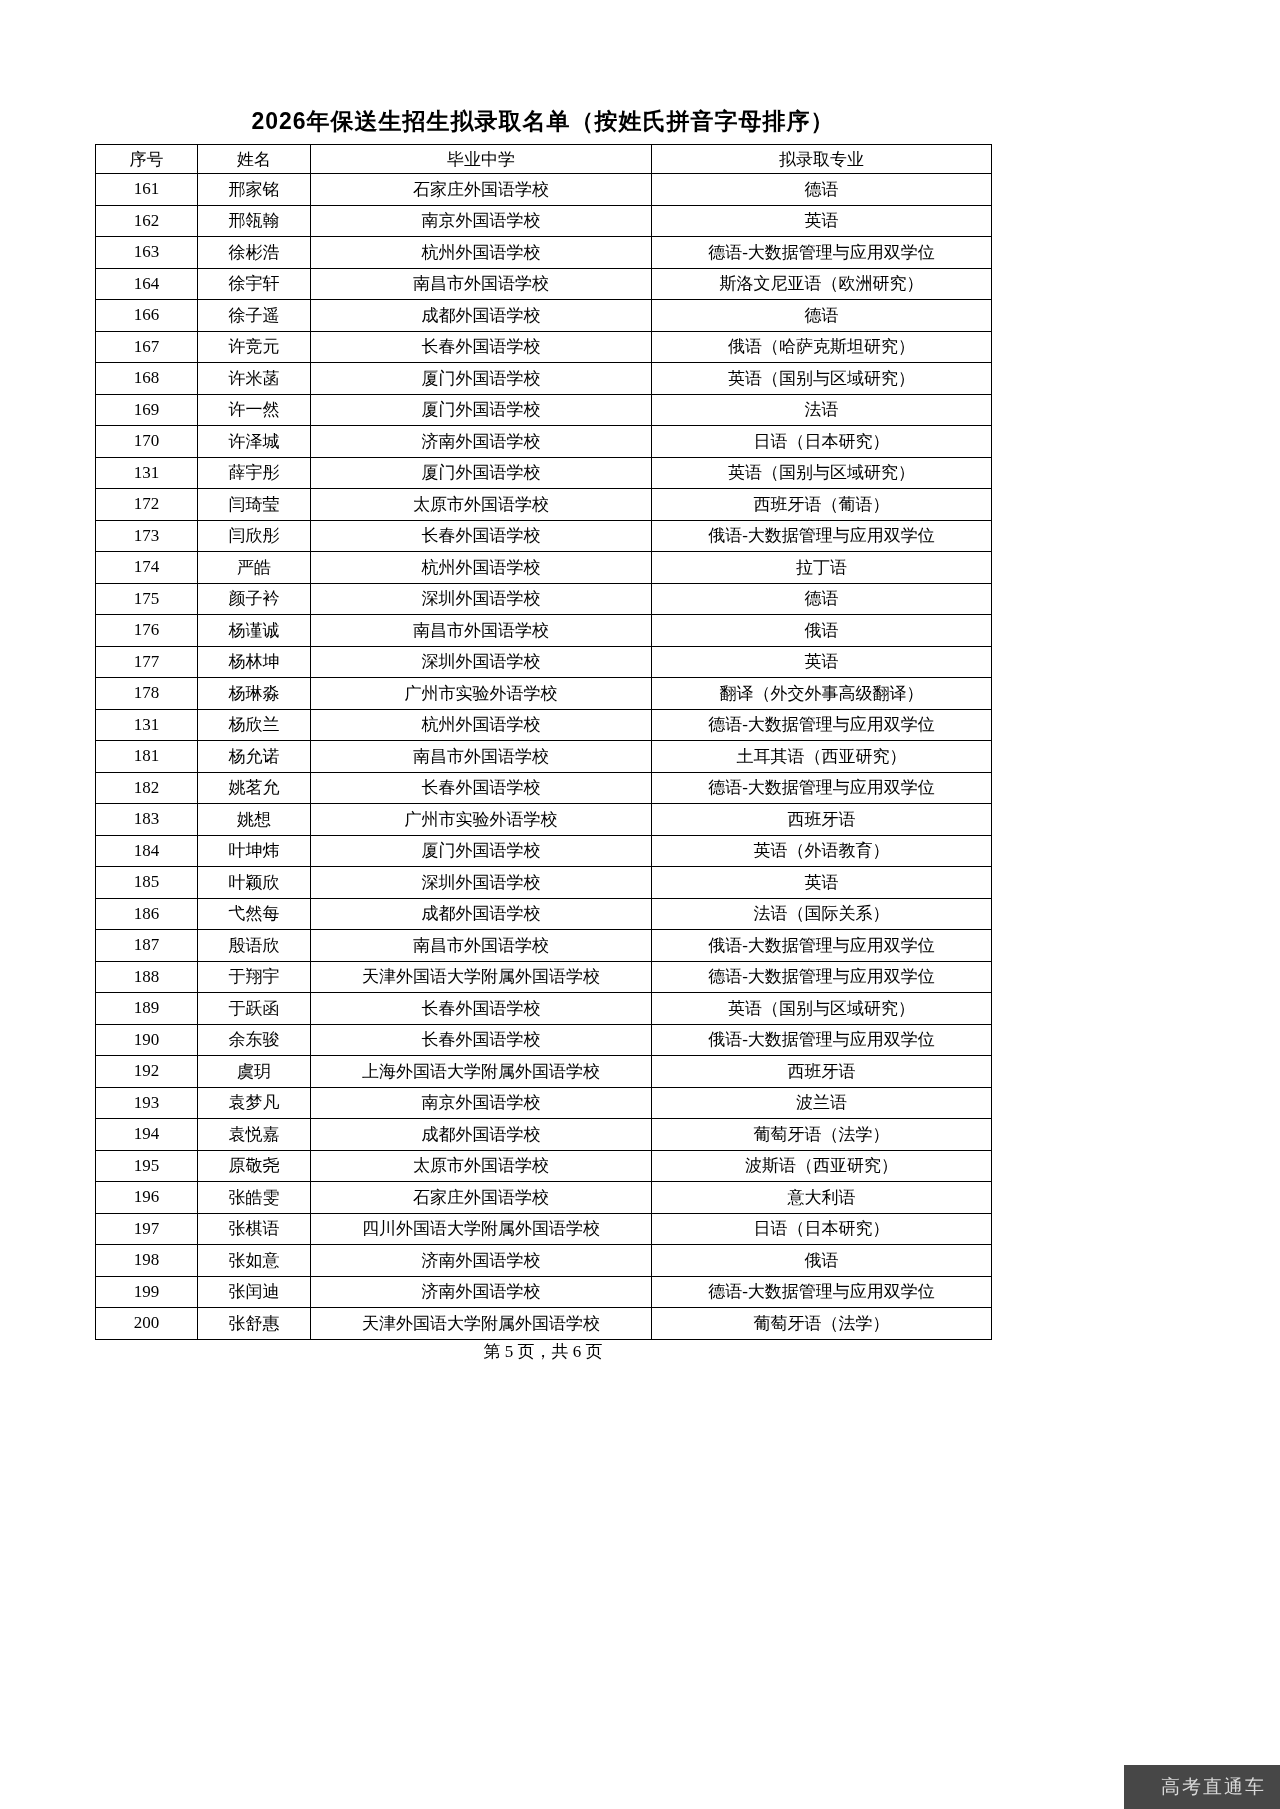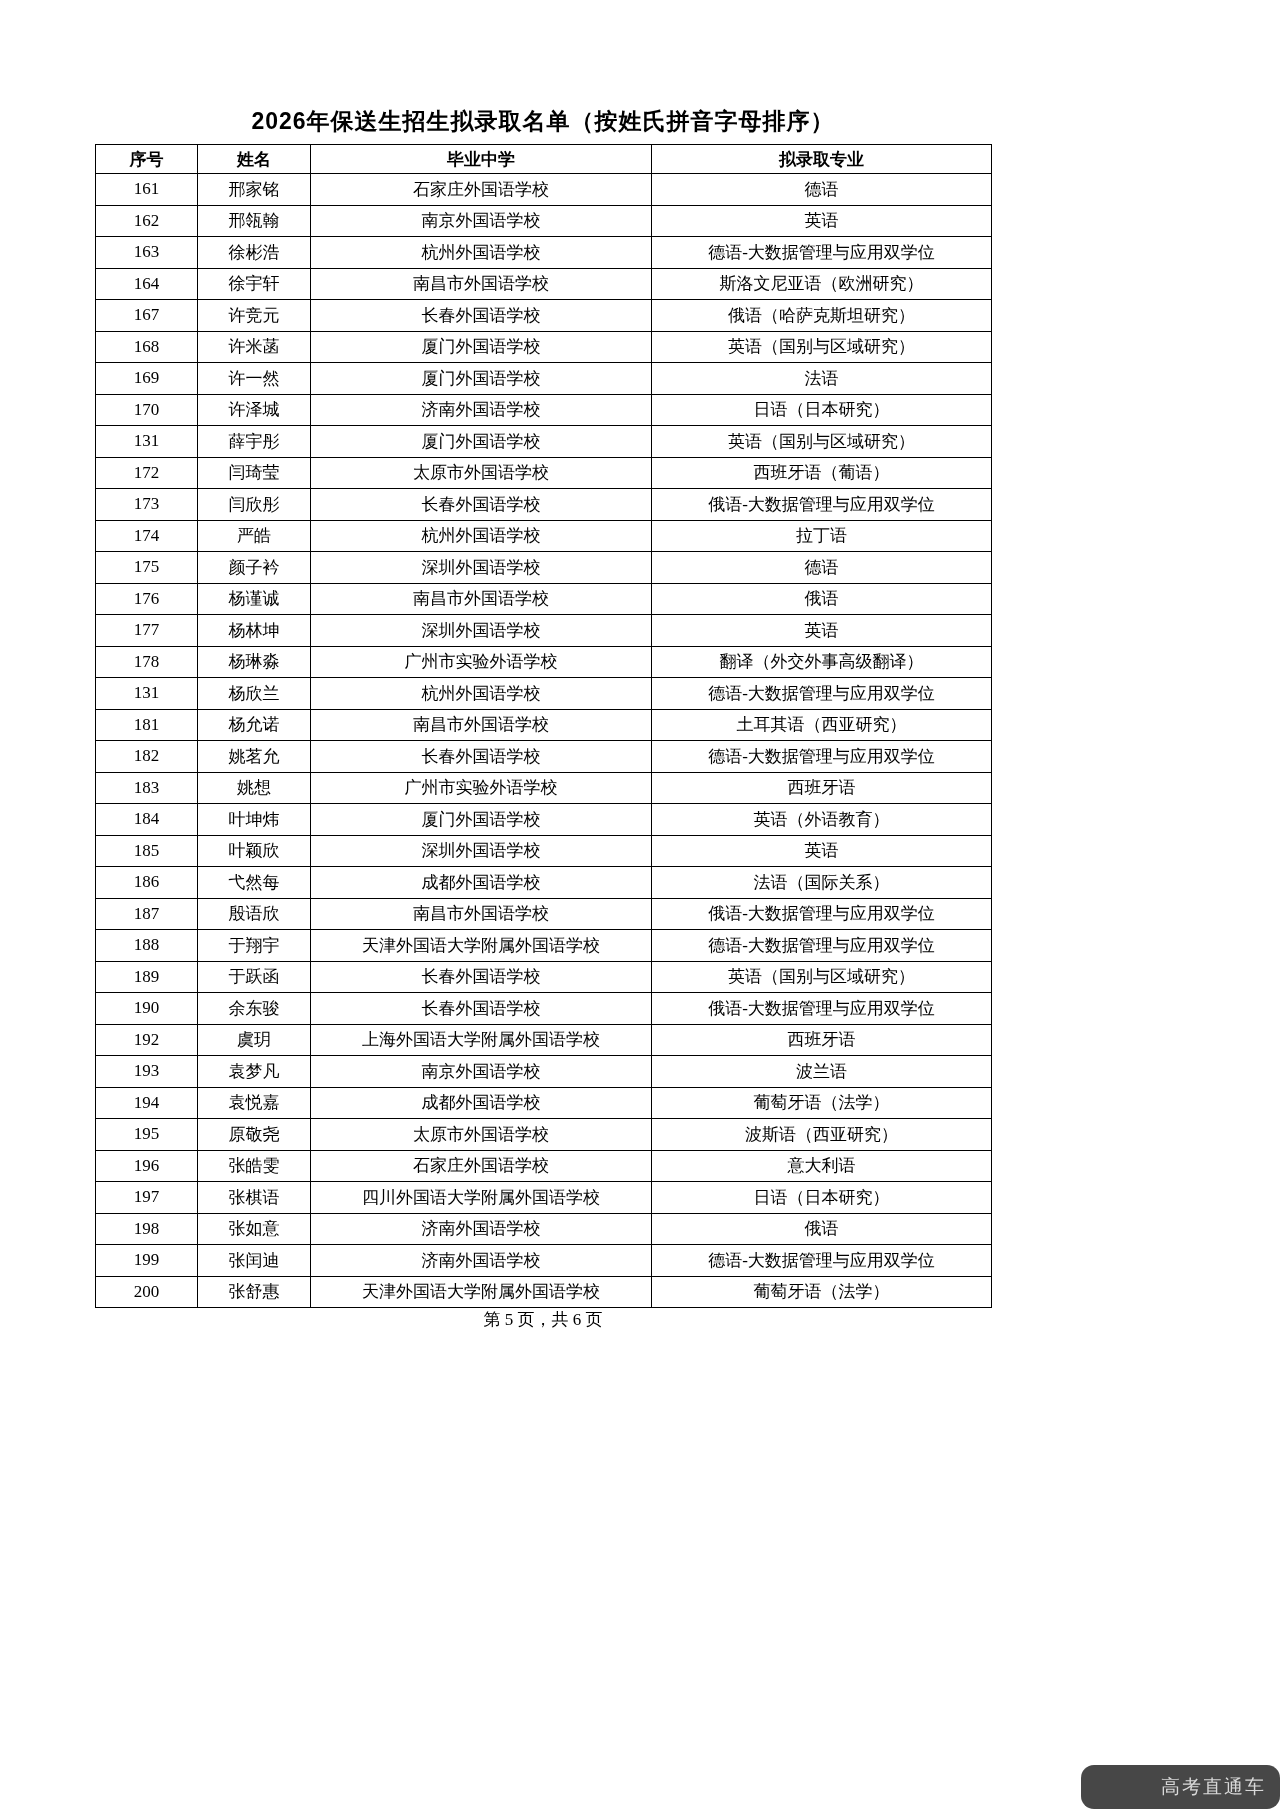--- a/index.html
+++ b/index.html
@@ -39,21 +39,21 @@
     border: 1px solid #000000;
     text-align: center;
     vertical-align: middle;
     padding: 0 2px;
     font-size: 17px;
     overflow: hidden;
     white-space: nowrap;
   }
   table.roster th {
     height: 28px;
-    font-weight: bold;
+    font-weight: normal;
     font-family: "Liberation Sans", sans-serif;
     font-size: 17px;
   }
   table.roster td {
     height: 30.5px;
   }
   col.c-index  { width: 102px; }
   col.c-name   { width: 113px; }
   col.c-school { width: 341px; }
   col.c-major  { width: 340px; }
@@ -63,22 +63,21 @@
   }
   .watermark {
     position: absolute;
     right: 0;
     bottom: 0;
     background: #474747;
     color: #d9d9d9;
     font-family: "Liberation Sans", sans-serif;
     font-size: 19px;
     letter-spacing: 2px;
-    padding: 9px 14px 9px 80px;
-    border-radius: 13px;
+    padding: 9px 14px 9px 37px;
   }
 </style>
 </head>
 <body>
 
 <div class="content">
   <div class="doc-title">2026年保送生招生拟录取名单（按姓氏拼音字母排序）</div>
 
   <table class="roster">
     <colgroup>
@@ -114,20 +113,26 @@
           <td>杭州外国语学校</td>
           <td>德语-大数据管理与应用双学位</td>
         </tr>
         <tr>
           <td>164</td>
           <td>徐宇轩</td>
           <td>南昌市外国语学校</td>
           <td>斯洛文尼亚语（欧洲研究）</td>
         </tr>
         <tr>
+          <td>166</td>
+          <td>徐子遥</td>
+          <td>成都外国语学校</td>
+          <td>德语</td>
+        </tr>
+        <tr>
           <td>167</td>
           <td>许竞元</td>
           <td>长春外国语学校</td>
           <td>俄语（哈萨克斯坦研究）</td>
         </tr>
         <tr>
           <td>168</td>
           <td>许米菡</td>
           <td>厦门外国语学校</td>
           <td>英语（国别与区域研究）</td>

